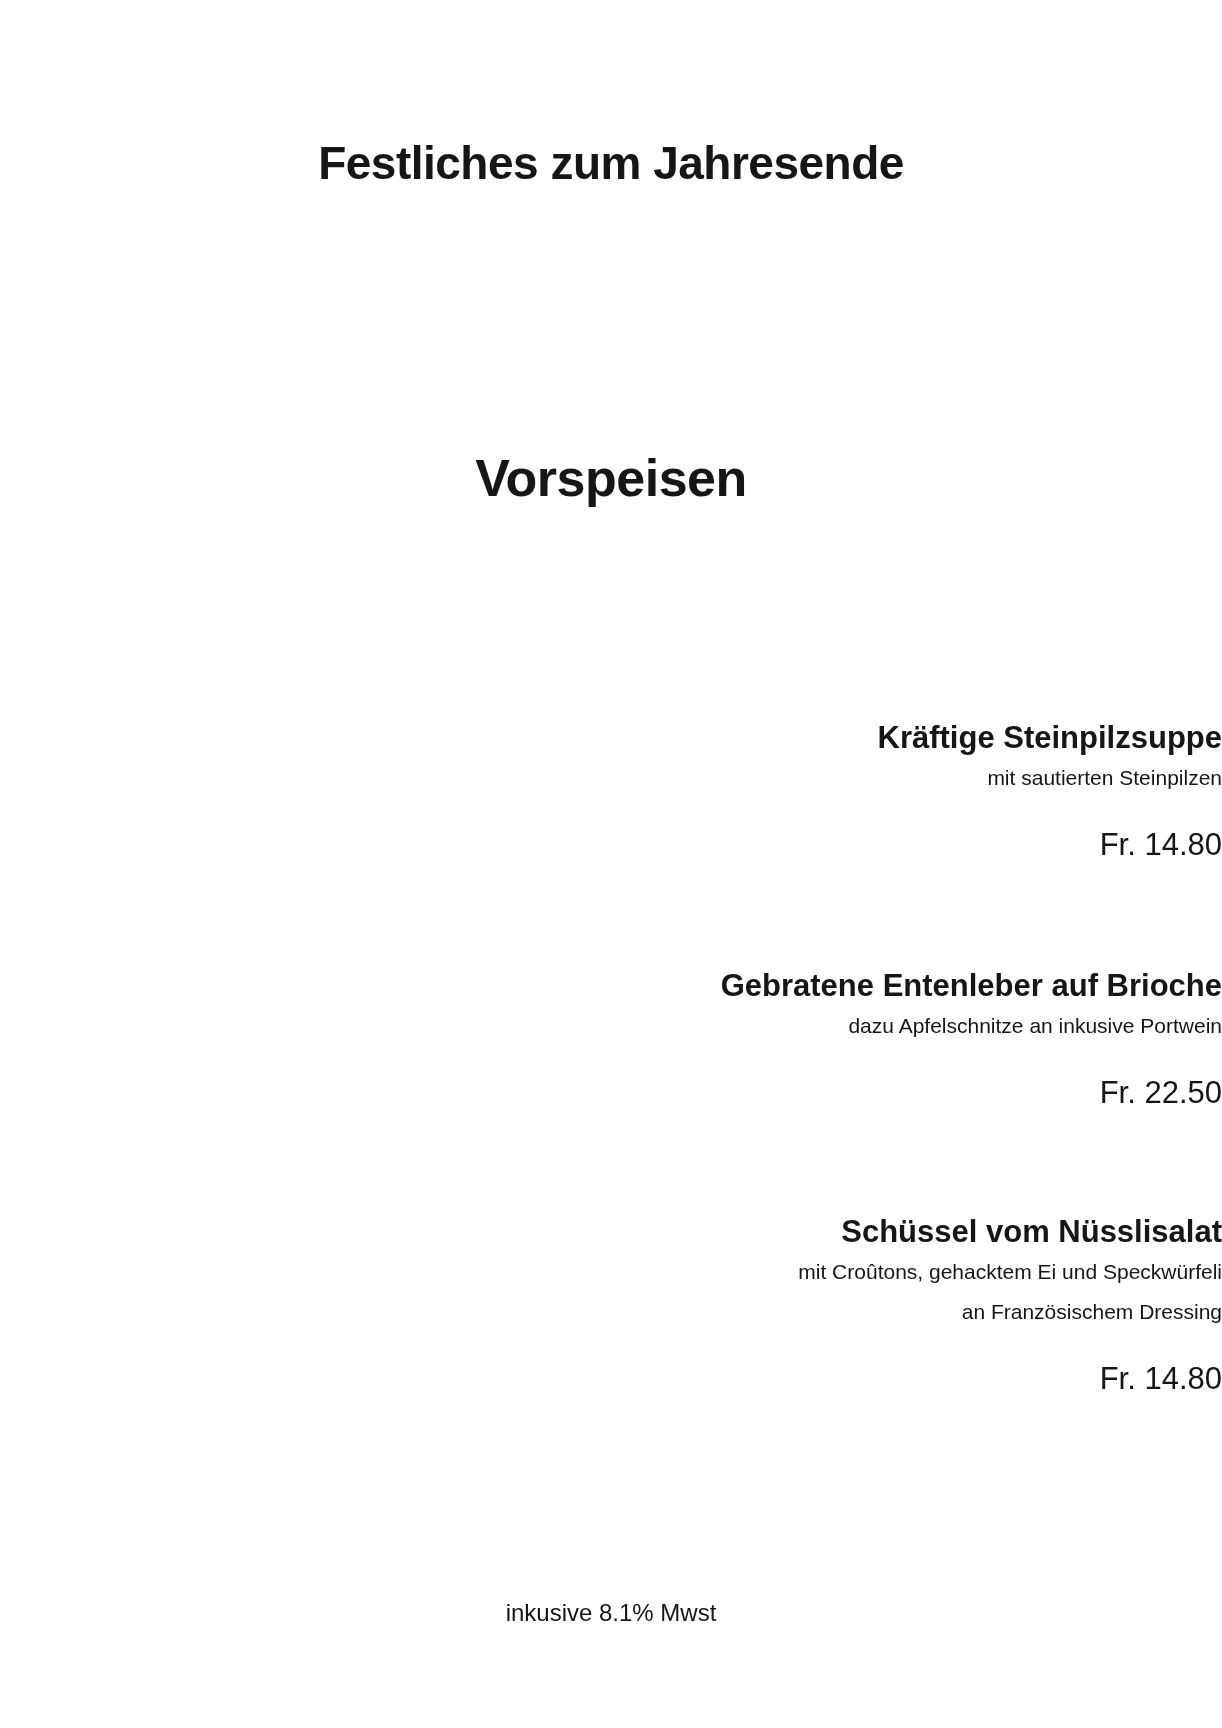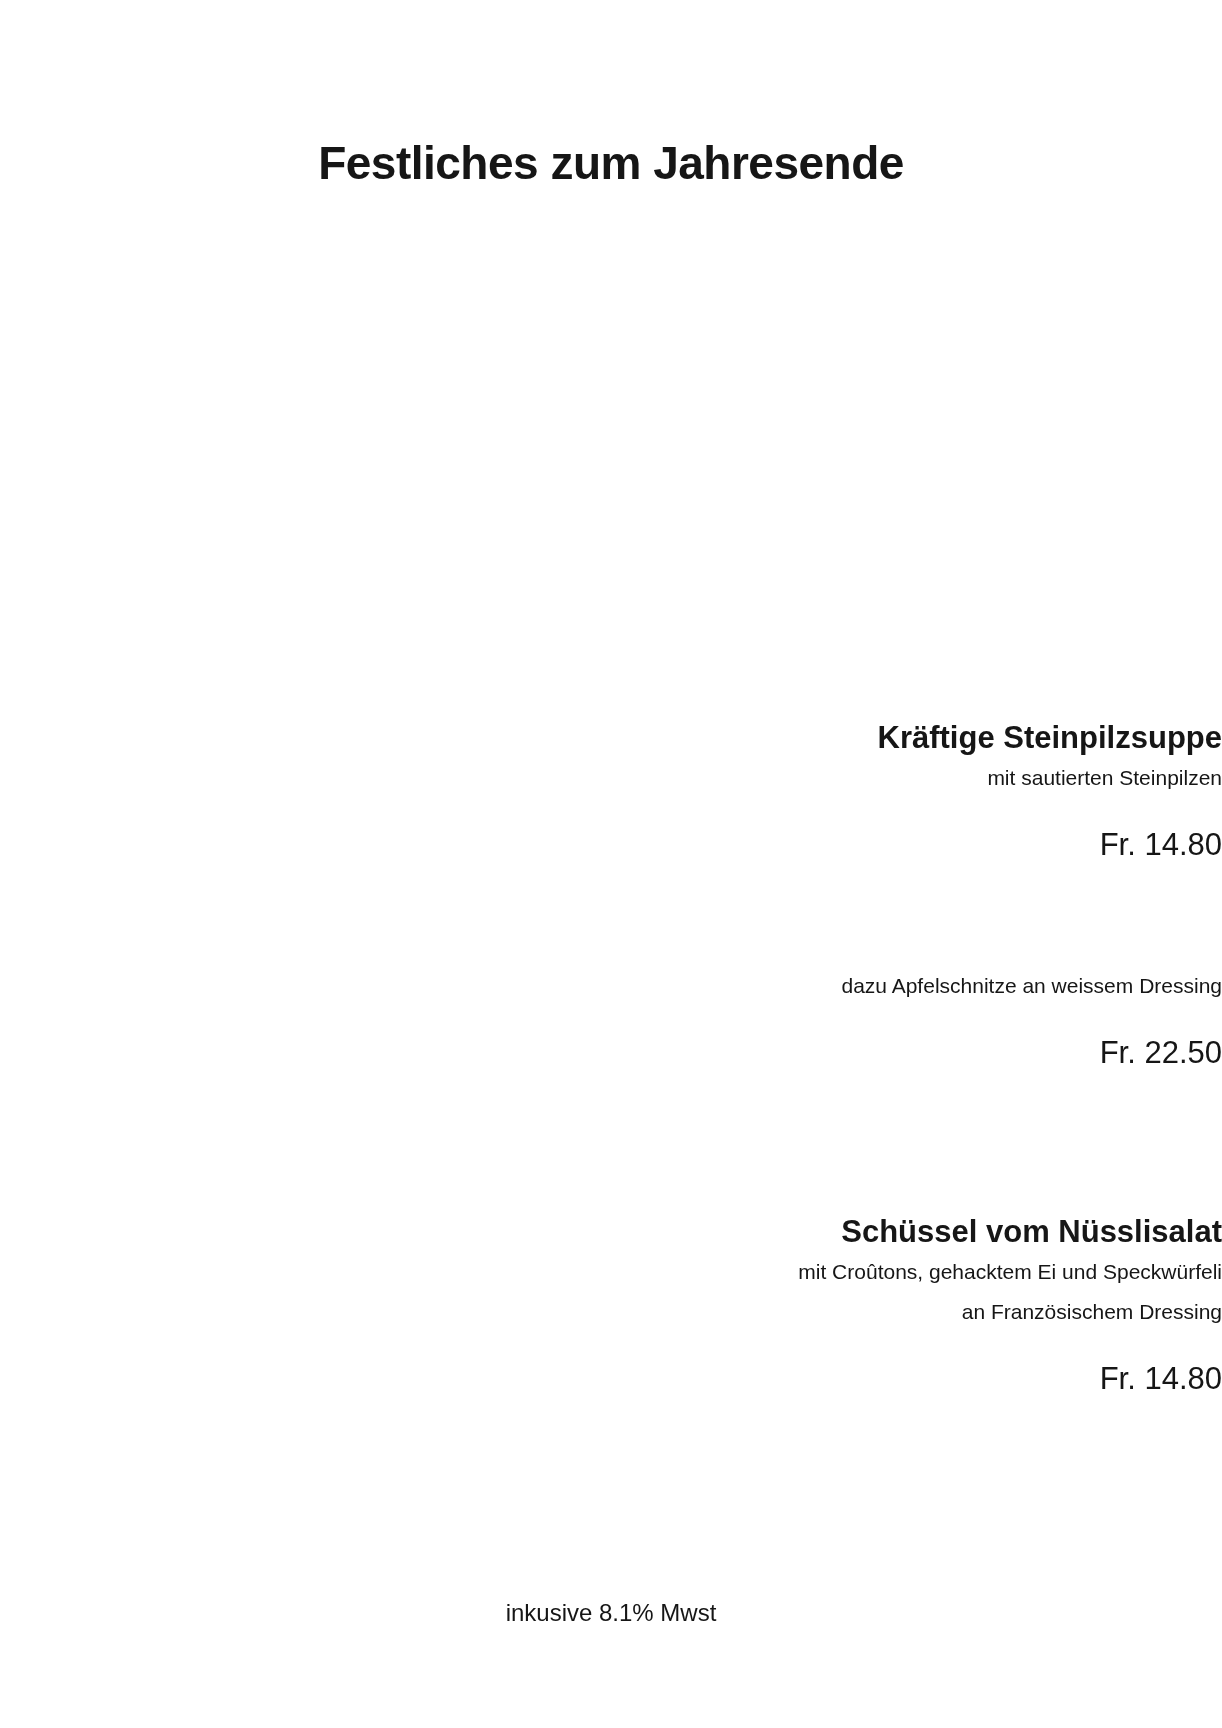--- a/index.html
+++ b/index.html
@@ -69,29 +69,31 @@
     line-height: 30px;
   }
 </style>
 </head>
 <body>
 
 <div class="page">
 
   <div class="centered-block menu-title">Festliches zum Jahresende</div>
 
+  <div class="centered-block section-heading">Vorspeisen</div>
 
   <div class="menu-item item-1">
     <div class="item-name">Kräftige Steinpilzsuppe</div>
     <div class="item-desc">mit sautierten Steinpilzen</div>
     <div class="item-price">Fr. 14.80</div>
   </div>
 
   <div class="menu-item item-2">
-    <div class="item-desc">dazu Apfelschnitze an weissem Dressing</div>
+    <div class="item-name">Gebratene Entenleber auf Brioche</div>
+    <div class="item-desc">dazu Apfelschnitze an inkusive Portwein</div>
     <div class="item-price">Fr. 22.50</div>
   </div>
 
   <div class="menu-item item-3">
     <div class="item-name">Schüssel vom Nüsslisalat</div>
     <div class="item-desc">mit Croûtons, gehacktem Ei und Speckwürfeli</div>
     <div class="item-desc">an Französischem Dressing</div>
     <div class="item-price">Fr. 14.80</div>
   </div>
 

